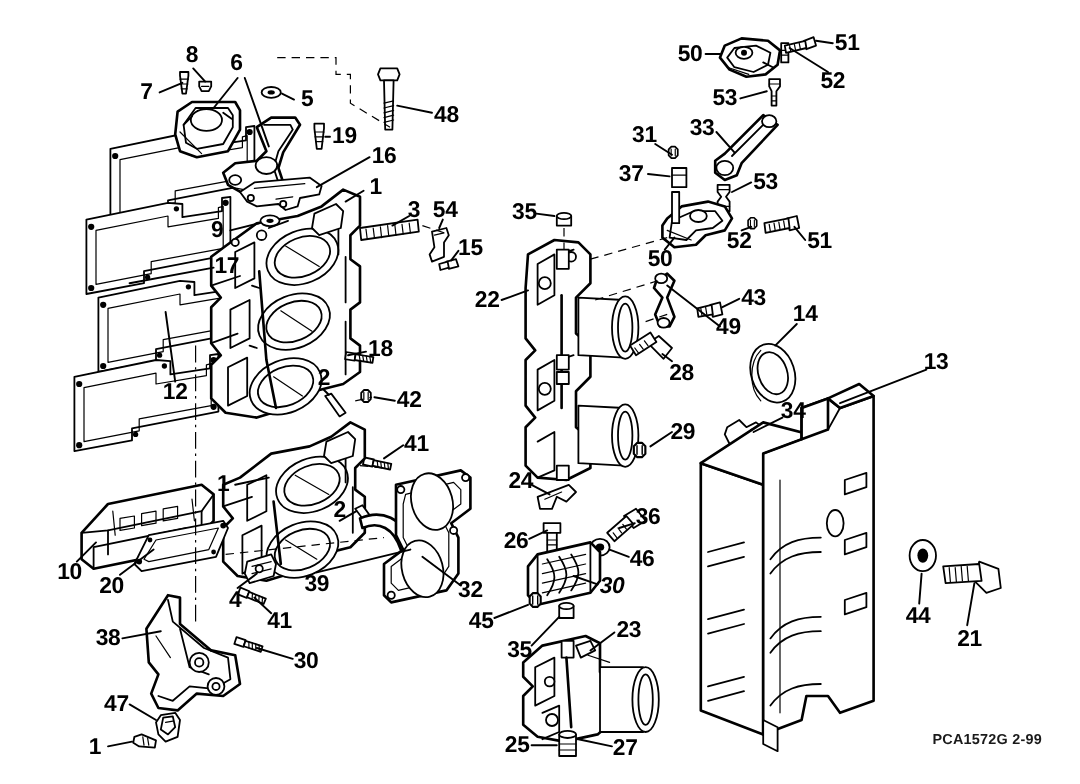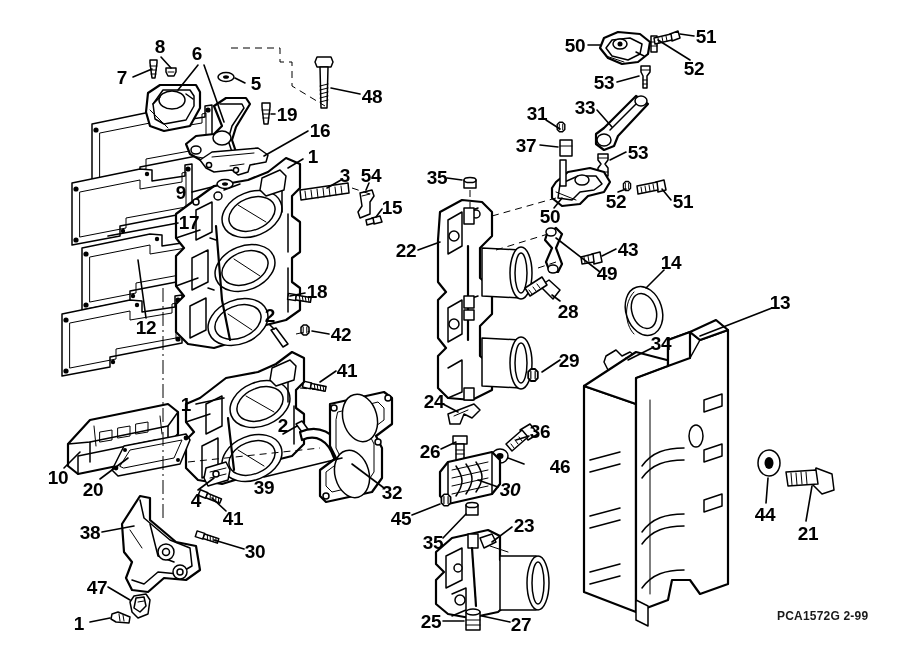--- a/index.html
+++ b/index.html
@@ -683,21 +683,21 @@
       <div class="callout" style="left: 628px; top: 249px;">43</div>
       <div class="callout" style="left: 607px; top: 273px;">49</div>
       <div class="callout" style="left: 568px; top: 311px;">28</div>
       <div class="callout" style="left: 671px; top: 262px;">14</div>
       <div class="callout" style="left: 780px; top: 302px;">13</div>
       <div class="callout" style="left: 661px; top: 343px;">34</div>
       <div class="callout" style="left: 569px; top: 360px;">29</div>
       <div class="callout" style="left: 434px; top: 401px;">24</div>
       <div class="callout" style="left: 540px; top: 431px;">36</div>
       <div class="callout" style="left: 430px; top: 451px;">26</div>
-      <div class="callout" style="left: 560px; top: 466px;">46</div>
+      <div class="callout" style="left: 535px; top: 466px;">46</div>
       <div class="callout" style="left: 510px; top: 489px; font-style: italic;">30</div>
       <div class="callout" style="left: 392px; top: 492px;">32</div>
       <div class="callout" style="left: 401px; top: 518px;">45</div>
       <div class="callout" style="left: 433px; top: 542px;">35</div>
       <div class="callout" style="left: 524px; top: 525px;">23</div>
       <div class="callout" style="left: 765px; top: 514px;">44</div>
       <div class="callout" style="left: 808px; top: 533px;">21</div>
       <div class="callout" style="left: 431px; top: 621px; text-align: right;">25</div>
       <div class="callout" style="left: 521px; top: 624px;">27</div>
     </div>

